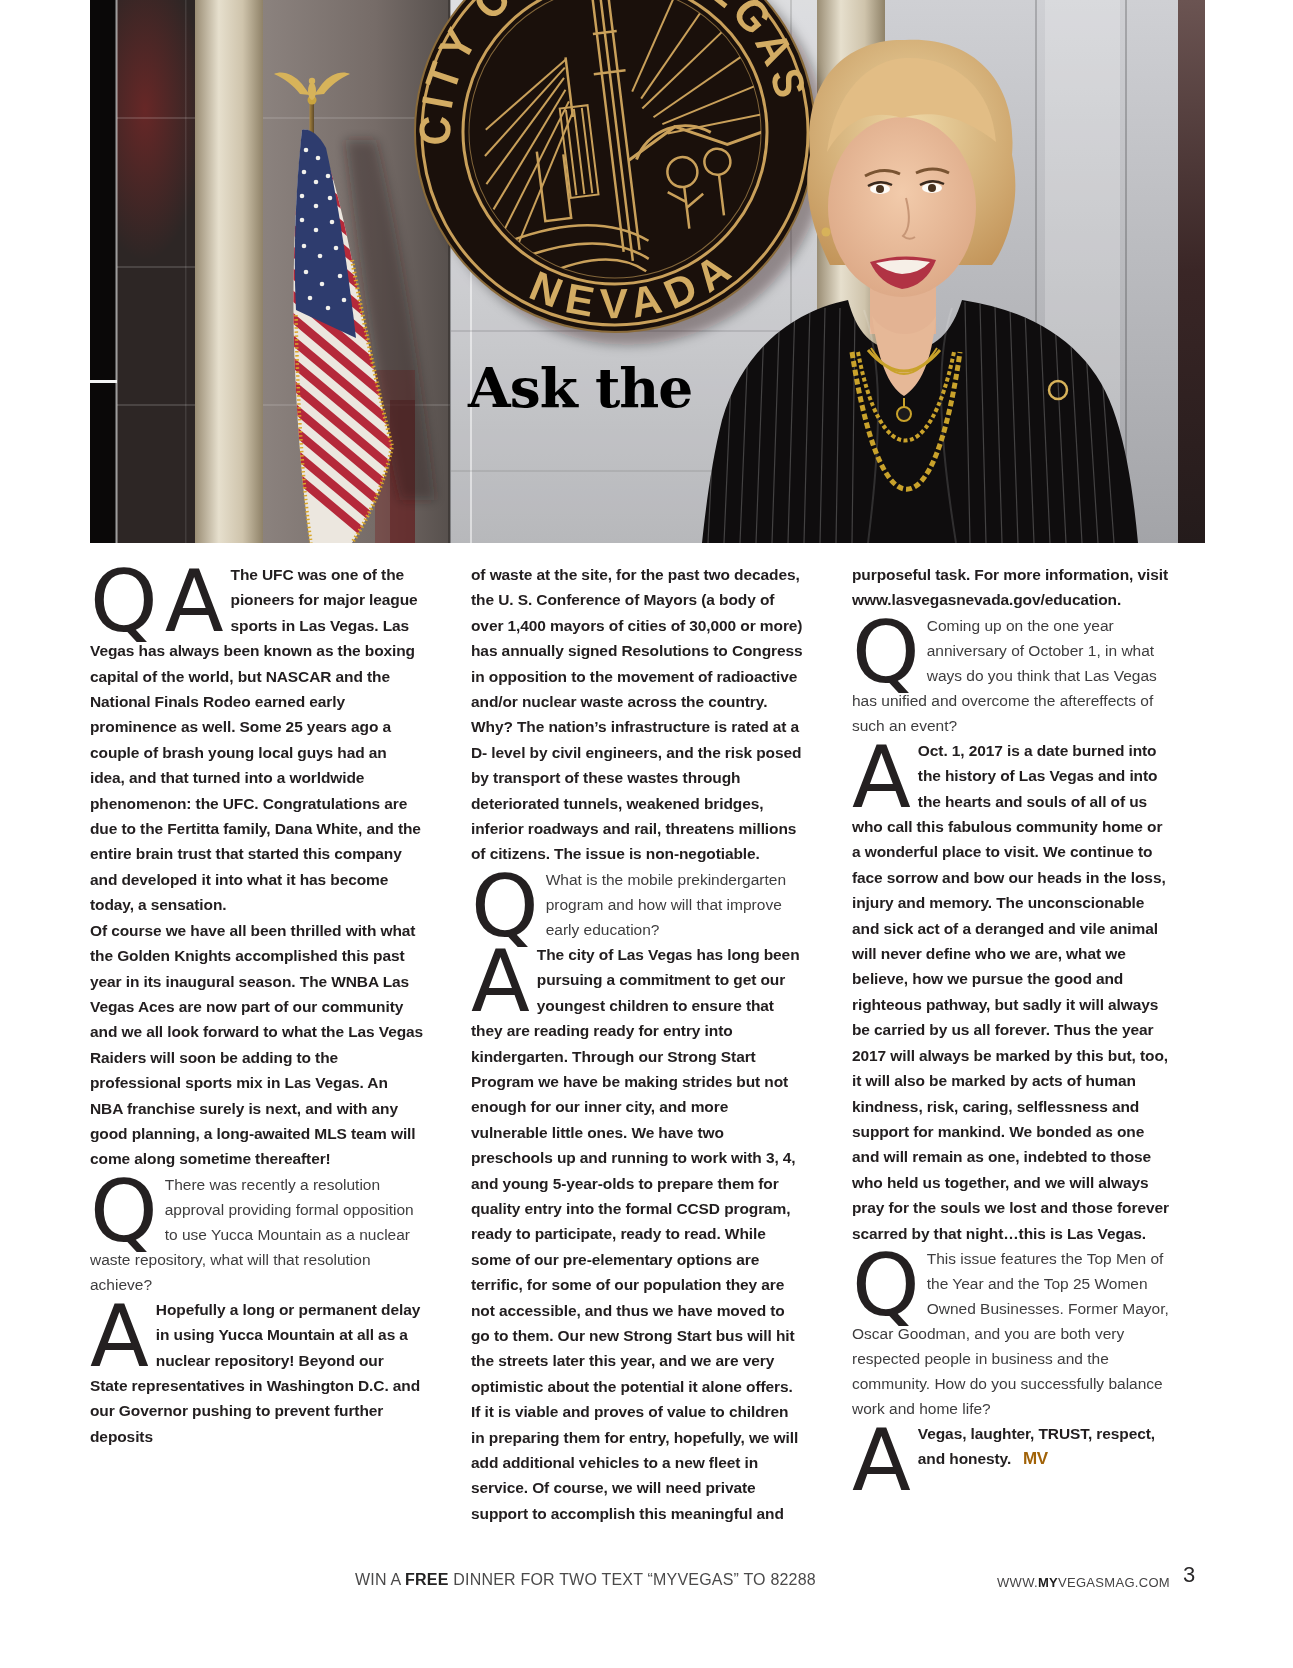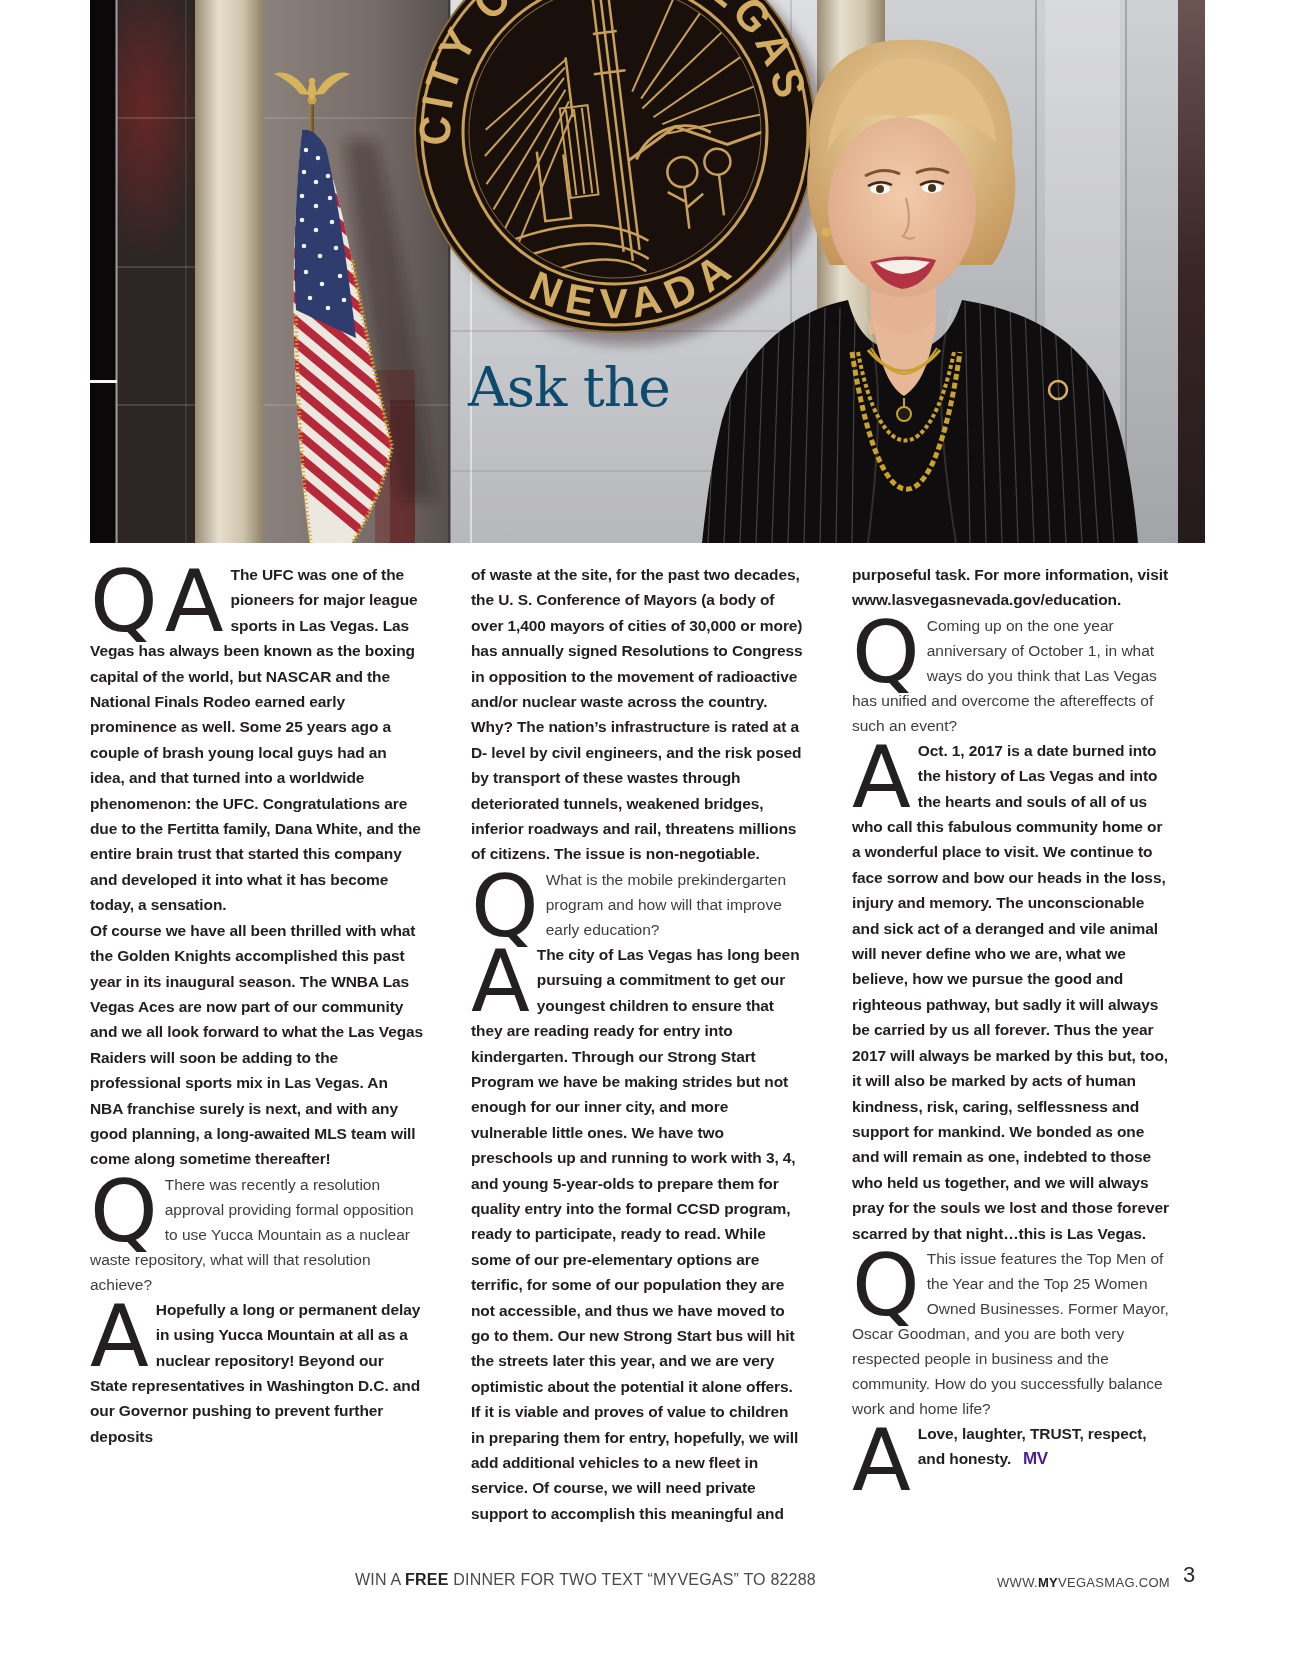--- a/index.html
+++ b/index.html
@@ -6,38 +6,38 @@
   body{
     width:1293px;height:1668px;position:relative;background:#ffffff;
     font-family:"Liberation Sans", sans-serif;overflow:hidden;
     -webkit-font-smoothing:antialiased;
   }
   
   .photo{position:absolute;left:90px;top:0;width:1115px;height:543px;overflow:hidden;background:#b9babd;}
   .photo svg{display:block;}
   .headline{
     position:absolute;left:378px;top:364px;
-    font-family:"DejaVu Serif", serif;font-weight:normal;
-    font-size:55px;line-height:47px;letter-spacing:-1px;color:#0c4a6e;
+    font-family:"DejaVu Serif", serif;font-weight:bold;
+    font-size:55px;line-height:47px;letter-spacing:-1px;color:#000000;
   }
   
   .columns{position:absolute;left:90px;top:562px;width:1115px;display:flex;}
   .col{width:334px;margin-right:47px;}
   .col:last-child{width:318px;margin-right:0;}
   p.block{margin:0;}
   .question{font-size:15.5px;line-height:25px;color:#3e3d3e;margin-top:38px;}
   .answer,.paragraph{font-size:15.5px;line-height:25.4px;font-weight:bold;color:#221e1f;letter-spacing:-0.1px;}
   .answer{margin-top:27px;}
   .paragraph{margin-top:25px;}
   .col .block:first-child{margin-top:0;}
   .dropcap{
     float:left;font-family:"DejaVu Sans", sans-serif;font-weight:400;
     font-size:86px;line-height:72px;margin:3px 9px 0 0;color:#242021;letter-spacing:-2px;
   }
-  .mv-logo{font-weight:bold;font-size:17px;letter-spacing:-0.5px;margin-left:12px;color:#4c1d95;}
+  .mv-logo{font-weight:bold;font-size:17px;letter-spacing:-0.5px;margin-left:12px;color:#a16207;}
   
   .footer-promo{position:absolute;left:355px;top:1571px;font-size:16px;color:#4b4a4a;letter-spacing:0.2px;}
   .footer-promo b{color:#242323;text-align:center;}
   .footer-site{position:absolute;left:997px;top:1575px;font-size:13px;color:#454445;letter-spacing:0.3px;}
   .footer-site b{color:#1d1c1c;margin-top:43px;}
   .page-num{position:absolute;left:1183px;top:1562px;font-size:22px;color:#2a2829;}
 </style>
 </head>
 <body>
 
@@ -316,19 +316,19 @@
     <div class="col">
       <p class="block paragraph"><span>of waste at the site, for the past two decades, the U. S. Conference of Mayors (a body of over 1,400 mayors of cities of 30,000 or more) has annually signed Resolutions to Congress in opposition to the movement of radioactive and/or nuclear waste across the country. Why? The nation’s infrastructure is rated at a D- level by civil engineers, and the risk posed by transport of these wastes through deteriorated tunnels, weakened bridges, inferior roadways and rail, threatens millions of citizens. The issue is non-negotiable.</span></p>
       <p class="block question"><span class="dropcap">Q</span><span>What is the mobile prekindergarten program and how will that improve early education?</span></p>
       <p class="block answer"><span class="dropcap">A</span><span>The city of Las Vegas has long been pursuing a commitment to get our youngest children to ensure that they are reading ready for entry into kindergarten. Through our Strong Start Program we have be making strides but not enough for our inner city, and more vulnerable little ones. We have two preschools up and running to work with 3, 4, and young 5-year-olds to prepare them for quality entry into the formal CCSD program, ready to participate, ready to read. While some of our pre-elementary options are terrific, for some of our population they are not accessible, and thus we have moved to go to them. Our new Strong Start bus will hit the streets later this year, and we are very optimistic about the potential it alone offers. If it is viable and proves of value to children in preparing them for entry, hopefully, we will add additional vehicles to a new fleet in service. Of course, we will need private support to accomplish this meaningful and</span></p>
     </div>
     <div class="col">
       <p class="block paragraph"><span>purposeful task. For more information, visit www.lasvegasnevada.gov/education.</span></p>
       <p class="block question"><span class="dropcap">Q</span><span>Coming up on the one year anniversary of October 1, in what ways do you think that Las Vegas has unified and overcome the aftereffects of such an event?</span></p>
       <p class="block answer"><span class="dropcap">A</span><span>Oct. 1, 2017 is a date burned into the history of Las Vegas and into the hearts and souls of all of us who call this fabulous community home or a wonderful place to visit. We continue to face sorrow and bow our heads in the loss, injury and memory. The unconscionable and sick act of a deranged and vile animal will never define who we are, what we believe, how we pursue the good and righteous pathway, but sadly it will always be carried by us all forever. Thus the year 2017 will always be marked by this but, too, it will also be marked by acts of human kindness, risk, caring, selflessness and support for mankind. We bonded as one and will remain as one, indebted to those who held us together, and we will always pray for the souls we lost and those forever scarred by that night…this is Las Vegas.</span></p>
       <p class="block question"><span class="dropcap">Q</span><span>This issue features the Top Men of the Year and the Top 25 Women Owned Businesses. Former Mayor, Oscar Goodman, and you are both very respected people in business and the community. How do you successfully balance work and home life?</span></p>
-      <p class="block answer"><span class="dropcap">A</span><span>Love, laughter, TRUST, respect, and honesty.</span><span class="mv-logo">MV</span></p>
+      <p class="block answer"><span class="dropcap">A</span><span>Vegas, laughter, TRUST, respect, and honesty.</span><span class="mv-logo">MV</span></p>
     </div>
   </div>
 
 <div class="footer-promo"><span>WIN A </span><b>FREE</b><span> DINNER FOR TWO TEXT “MYVEGAS” TO 82288</span></div>
 <div class="footer-site"><span>WWW.</span><b>MY</b><span>VEGASMAG.COM</span></div>
 <div class="page-num">3</div>
 
 </body></html>

